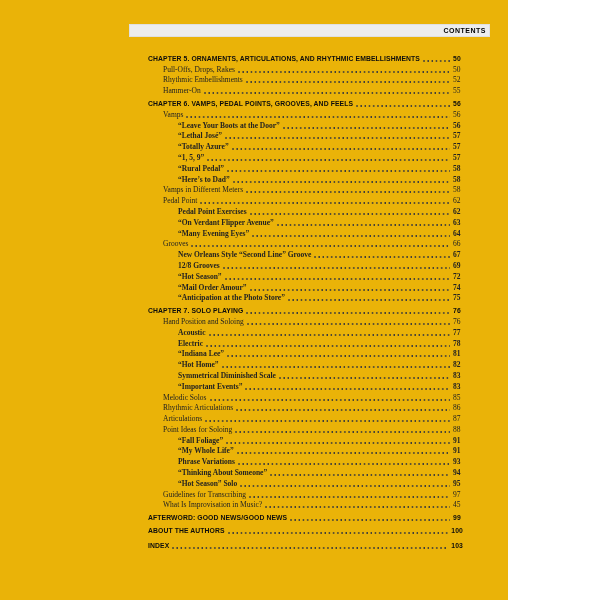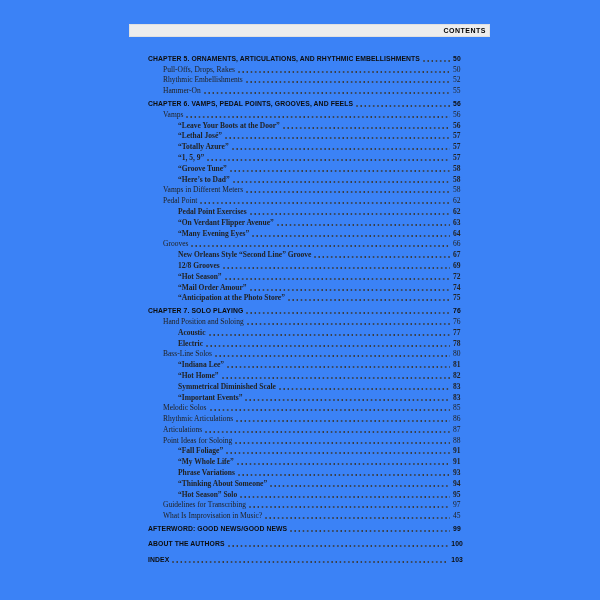--- a/index.html
+++ b/index.html
@@ -1,18 +1,18 @@
 <!DOCTYPE html>
 <html><head>
 <meta charset="utf-8">
 <style>
   * { margin:0; padding:0; box-sizing:border-box; }
   html, body { width:600px; height:600px; background:#ffffff; }
   .canvas {
-    position:relative; width:600px; height:600px; background:#3b82f6;
+    position:relative; width:508px; height:600px; background:#eab308;
     font-family:"Liberation Serif", serif; color:#1d1d1d; overflow:hidden;
   }
   .header-bar {
     position:absolute; left:129px; top:24px; width:361px; height:13px;
     background:#ededed; border:1px solid #e0e0e0;
     display:flex; align-items:center; justify-content:flex-end; padding-right:3px;
   }
   .header-label {
     font-family:"Liberation Sans", sans-serif; font-weight:700;
     font-size:7px; letter-spacing:0.5px; color:#000;
@@ -88,21 +88,21 @@
         <span class="label">“Totally Azure”</span>
         <span class="leader"></span>
         <span class="page">57</span>
       </div>
       <div class="row lvl2">
         <span class="label">“1, 5, 9”</span>
         <span class="leader"></span>
         <span class="page">57</span>
       </div>
       <div class="row lvl2">
-        <span class="label">“Groove Tune”</span>
+        <span class="label">“Rural Pedal”</span>
         <span class="leader"></span>
         <span class="page">58</span>
       </div>
       <div class="row lvl2">
         <span class="label">“Here’s to Dad”</span>
         <span class="leader"></span>
         <span class="page">58</span>
       </div>
       <div class="row lvl1">
         <span class="label">Vamps in Different Meters</span>
@@ -171,25 +171,20 @@
       </div>
       <div class="row lvl2">
         <span class="label">Acoustic</span>
         <span class="leader"></span>
         <span class="page">77</span>
       </div>
       <div class="row lvl2">
         <span class="label">Electric</span>
         <span class="leader"></span>
         <span class="page">78</span>
-      </div>
-      <div class="row lvl1">
-        <span class="label">Bass-Line Solos</span>
-        <span class="leader"></span>
-        <span class="page">80</span>
       </div>
       <div class="row lvl2">
         <span class="label">“Indiana Lee”</span>
         <span class="leader"></span>
         <span class="page">81</span>
       </div>
       <div class="row lvl2">
         <span class="label">“Hot Home”</span>
         <span class="leader"></span>
         <span class="page">82</span>

